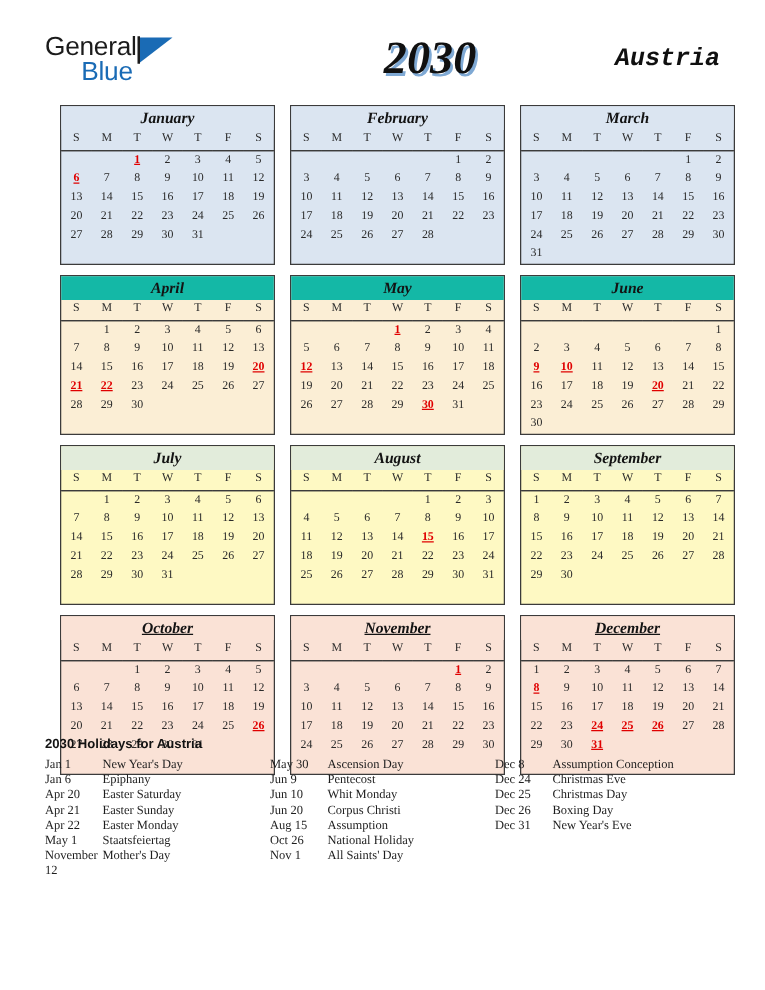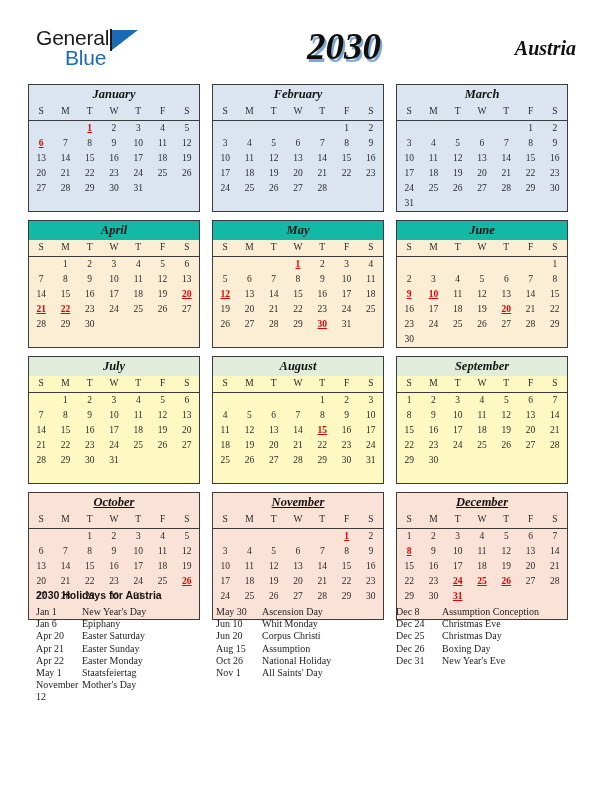--- a/index.html
+++ b/index.html
@@ -87,32 +87,32 @@
     font-style: italic;
     font-size: 37px;
     color: #101010;
     text-shadow: 2px 3px 0 #7fa9d4;
     line-height: 46px;
   }
   .country {
     position: absolute;
     right: 0px;
     top: 10px;
-    font-family: Liberation Serif, serif;
+    font-family: Liberation Mono, monospace;
     font-weight: bold;
     font-style: italic;
     font-size: 20px;
     color: #101010;
     line-height: 28px;
   }
 
   
   .grid {
     position: absolute;
-    left: 28px;
+    left: 48px;
     top: 84px;
     width: 540px;
   }
   .qrow {
     display: flex;
     justify-content: space-between;
     margin-bottom: 8px;
   }
   .month {
     width: 172px;
@@ -1129,20 +1129,24 @@
             <span class="hol-date">November 12</span>
             <span class="hol-name">Mother's Day</span>
           </div>
         </div>
         <div class="hol-col">
           <div class="hol-item">
             <span class="hol-date">May 30</span>
             <span class="hol-name">Ascension Day</span>
           </div>
           <div class="hol-item">
+            <span class="hol-date">Jun 9</span>
+            <span class="hol-name">Pentecost</span>
+          </div>
+          <div class="hol-item">
             <span class="hol-date">Jun 10</span>
             <span class="hol-name">Whit Monday</span>
           </div>
           <div class="hol-item">
             <span class="hol-date">Jun 20</span>
             <span class="hol-name">Corpus Christi</span>
           </div>
           <div class="hol-item">
             <span class="hol-date">Aug 15</span>
             <span class="hol-name">Assumption</span>

